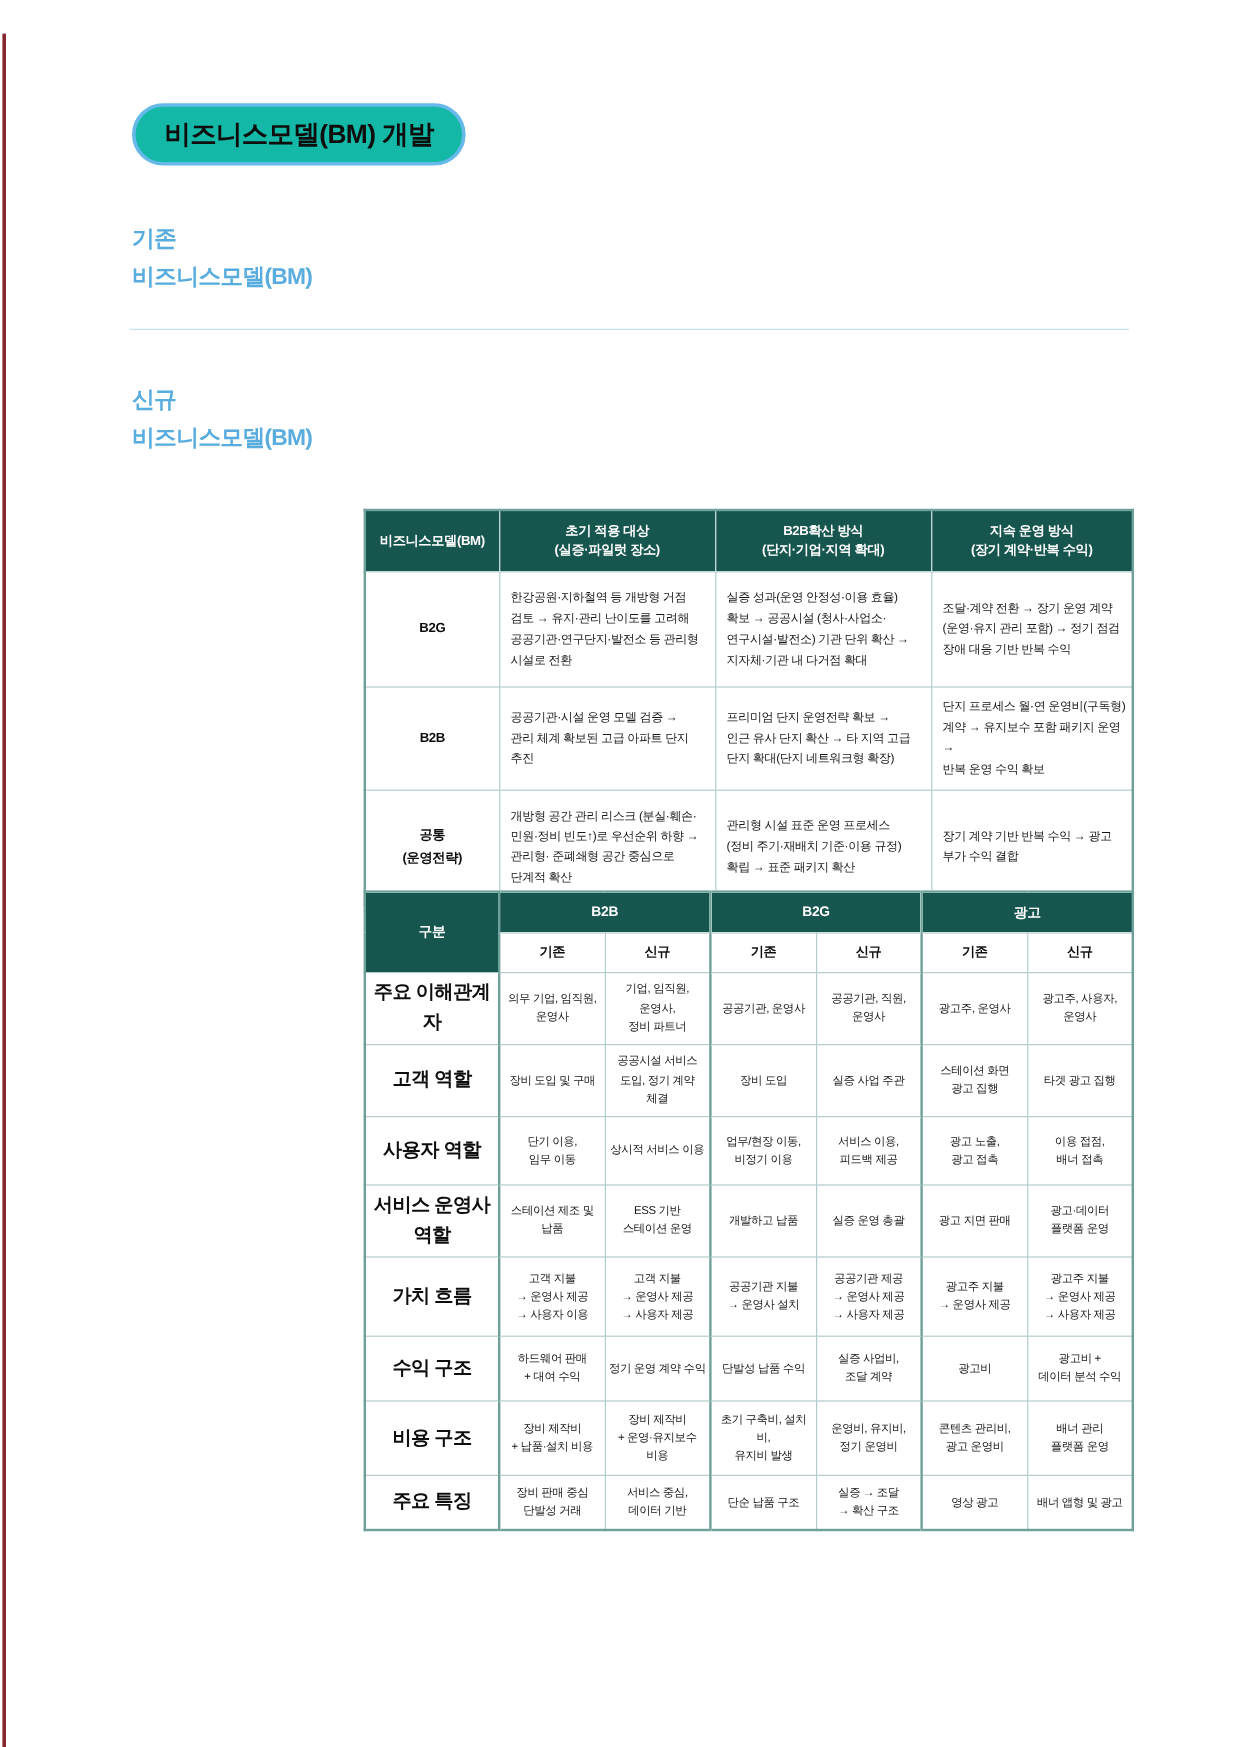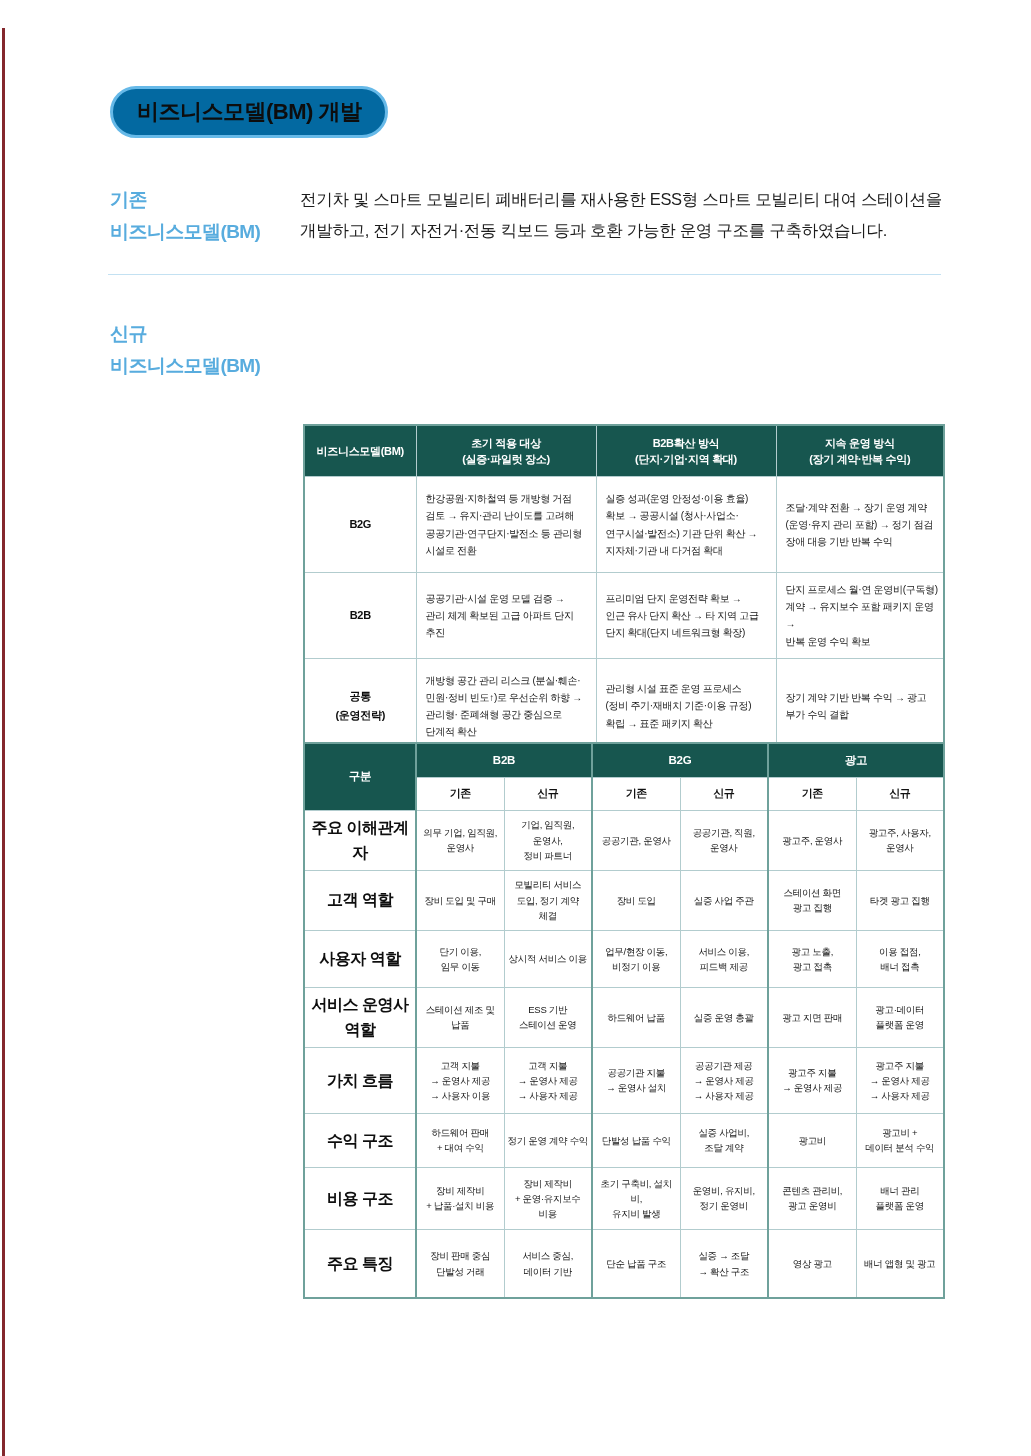--- a/index.html
+++ b/index.html
@@ -4,21 +4,21 @@
 <style>
   html,body { margin:0; padding:0; background:#fff; }
   .page {
     position:relative; width:1031px; height:1456px; background:#fff; overflow:hidden;
     font-family:"Liberation Sans","DejaVu Sans",sans-serif; color:#1b1b1b;
   }
   .red-strip { position:absolute; left:2px; top:28px; width:3px; height:1428px; background:var(--red_strip,#84282D); }
 
   .badge {
     position:absolute; left:110px; top:86px; display:inline-block;
-    border:3px solid var(--badge_border,#66B9E8); border-radius:30px; padding:8px 24px; background:#0369a1;
+    border:3px solid var(--badge_border,#66B9E8); border-radius:30px; padding:8px 24px; background:#14b8a6;
   }
   .badge-text { font-size:22px; font-weight:800; color:#0d0d0d; letter-spacing:-0.5px; }
 
   .sec-label {
     position:absolute; left:110px; width:190px; font-size:19px; font-weight:700;
     color:var(--heading_blue,#58ACDE); line-height:1.7; white-space:pre-line; letter-spacing:-0.6px;
   }
   .sec-body {
     position:absolute; left:300px; width:645px; font-size:16.5px; line-height:1.85;
     color:#1c1c1c; letter-spacing:-0.3px;
@@ -57,35 +57,34 @@
   }
   .t2 td.rowlabel { font-weight:700; font-size:16px; color:#0e0e0e; letter-spacing:-0.5px; }
   .gsep { border-left:2px solid #6FA19B; }
   .t2 tbody tr:nth-child(1) { height:57px; }
   .t2 tbody tr:nth-child(2) { height:60px; }
   .t2 tbody tr:nth-child(3) { height:57px; }
   .t2 tbody tr:nth-child(4) { height:57px;padding-left:24px; }
   .t2 tbody tr:nth-child(5) { height:66px; }
   .t2 tbody tr:nth-child(6) { height:54px; }
   .t2 tbody tr:nth-child(7) { height:62px; }
-  .t2 tbody tr:nth-child(8) { height:69px; }
+  .t2 tbody tr:nth-child(8) { height:46px; }
 </style>
 </head>
 <body>
 
 <div class="page">
   <div class="red-strip"></div>
 
   <div class="badge">
     <span class="badge-text">비즈니스모델(BM) 개발</span>
   </div>
 
   <div class="sec-label pos-sec1">기존
 비즈니스모델(BM)</div>
-  <div class="sec-body pos-sec1">전기차 및 스마트 모빌리티 폐배터리를 재사용한 ESS형 스마트 모빌리티 대여 스테이션을 개발하고, 전기 자전거·전동 킥보드 등과 호환 가능한 운영 구조를 구축하였습니다.</div>
 
   <div class="divider"></div>
 
   <div class="sec-label pos-sec2">신규
 비즈니스모델(BM)</div>
 
   <table class="t1">
     <colgroup>
       <col style="width:112px">
         <col style="width:180px">
@@ -183,21 +182,21 @@
         <td class="gsep">공공기관, 운영사</td>
         <td>공공기관, 직원,
 운영사</td>
         <td class="gsep">광고주, 운영사</td>
         <td>광고주, 사용자,
 운영사</td>
       </tr>
       <tr>
         <td class="rowlabel">고객 역할</td>
         <td class="gsep">장비 도입 및 구매</td>
-        <td>모빌리티 서비스
+        <td>공공시설 서비스
 도입, 정기 계약
 체결</td>
         <td class="gsep">장비 도입</td>
         <td>실증 사업 주관</td>
         <td class="gsep">스테이션 화면
 광고 집행</td>
         <td>타겟 광고 집행</td>
       </tr>
       <tr>
         <td class="rowlabel">사용자 역할</td>
@@ -212,21 +211,21 @@
 광고 접촉</td>
         <td>이용 접점,
 배너 접촉</td>
       </tr>
       <tr>
         <td class="rowlabel">서비스 운영사 역할</td>
         <td class="gsep">스테이션 제조 및
 납품</td>
         <td>ESS 기반
 스테이션 운영</td>
-        <td class="gsep">하드웨어 납품</td>
+        <td class="gsep">개발하고 납품</td>
         <td>실증 운영 총괄</td>
         <td class="gsep">광고 지면 판매</td>
         <td>광고·데이터
 플랫폼 운영</td>
       </tr>
       <tr>
         <td class="rowlabel">가치 흐름</td>
         <td class="gsep">고객 지불
 → 운영사 제공
 → 사용자 이용</td>

